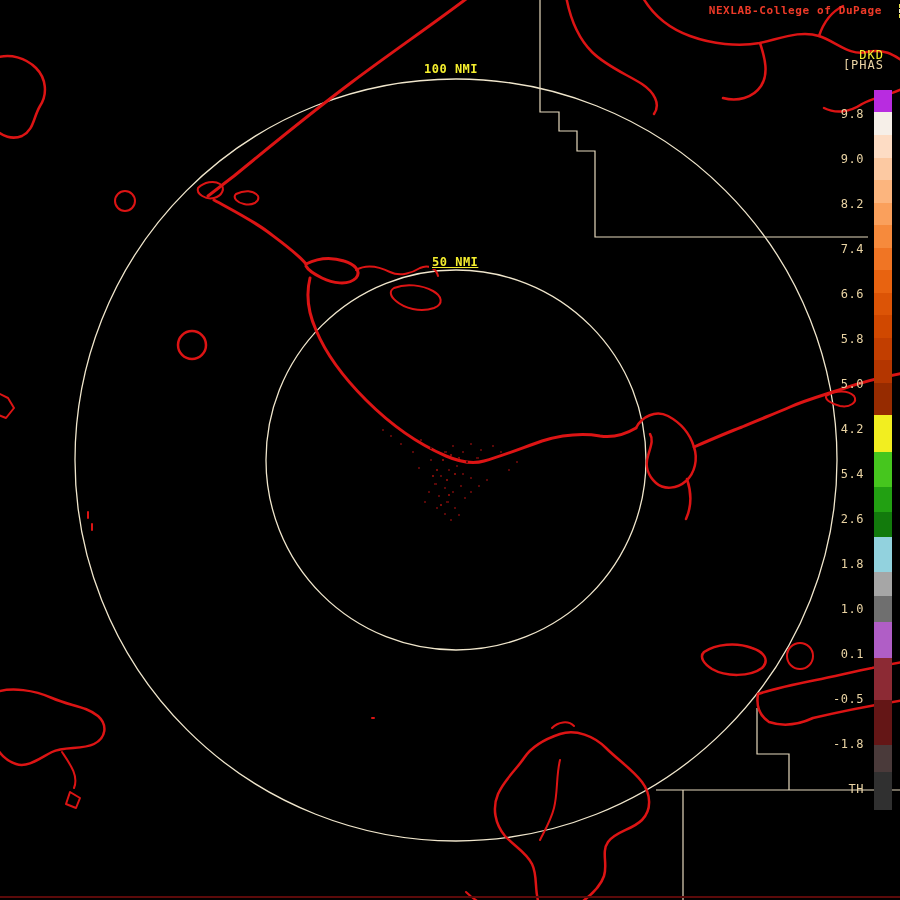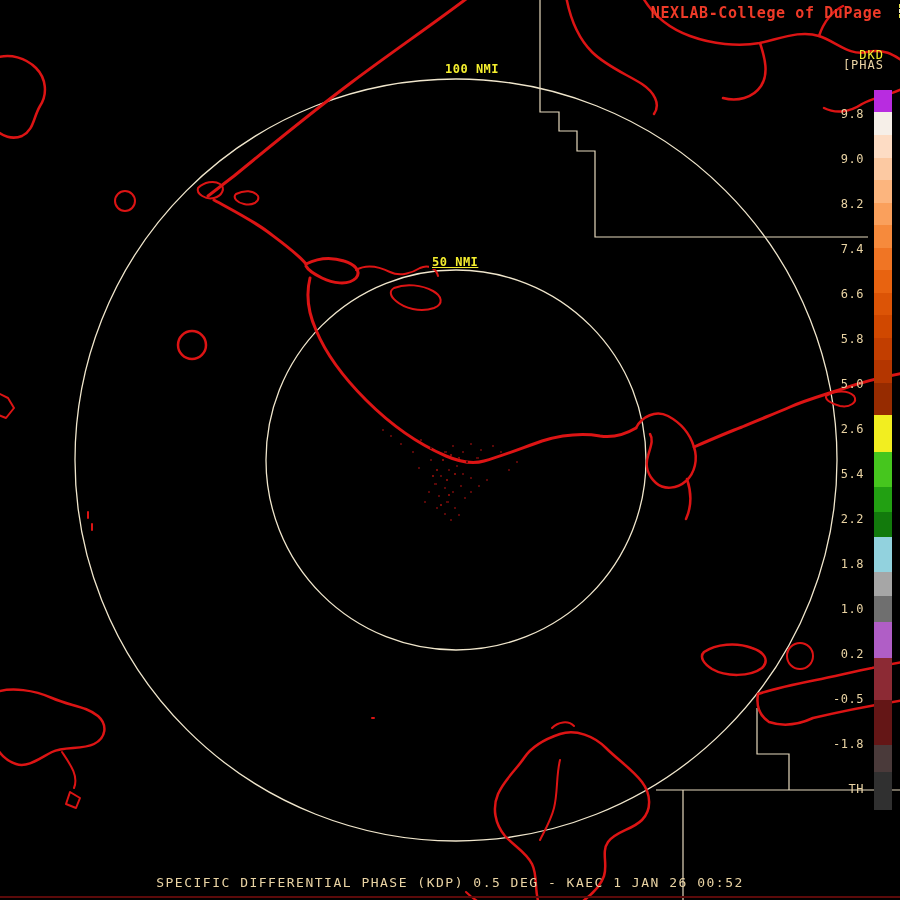--- a/index.html
+++ b/index.html
@@ -8,21 +8,21 @@
   }
   html,body{margin:0;padding:0;background:#111;}
   #stage{position:relative;width:900px;height:900px;background:var(--background);overflow:hidden;
          font-family:"DejaVu Sans Mono",monospace;}
   #stage svg{position:absolute;left:0;top:0;}
   g.rings circle{stroke:var(--ring-cream);fill:none;stroke-width:1.3;}
   g.counties path{stroke:var(--county-cream);fill:none;stroke-width:1.2;}
   g.coasts{stroke:var(--map-red);fill:none;stroke-linecap:round;stroke-linejoin:round;}
   .ring-label{position:absolute;background:#000;color:var(--label-yellow);font-weight:bold;
               font-size:12px;letter-spacing:0.5px;padding:0 3px;white-space:nowrap;}
-  .attribution{position:absolute;top:4px;right:18px;color:var(--title-red);font-size:15px;
+  .attribution{position:absolute;top:4px;right:18px;color:var(--title-red);font-size:11px;
                letter-spacing:0.6px;font-weight:bold;white-space:nowrap;}
   .logo{position:absolute;top:3px;right:2px;}
   .prod-code{position:absolute;top:48px;right:16px;color:var(--label-yellow);font-size:12px;
              font-weight:normal;letter-spacing:1px;}
   .prod-unit{position:absolute;top:58px;right:16px;color:var(--text-cream);font-size:12px;letter-spacing:1px;margin-left:48px;}
   .colorbar{position:absolute;top:90px;right:8px;width:18px;height:720px;display:flex;flex-direction:column;}
   .colorbar div{width:100%;}
   .cb-labels{position:absolute;top:91px;right:36px;width:48px;display:flex;flex-direction:column;}
   .cb-label{height:45px;display:flex;align-items:center;justify-content:flex-end;
             color:var(--text-cream);font-size:12px;letter-spacing:0.5px;}
@@ -87,21 +87,21 @@
     </g>
 
     <g fill="none" stroke="#5a0808" stroke-width="2">
       <path d="M420,440h2 M430,448h2 M444,452h3 M452,446h2 M462,452h2 M470,444h2 M480,450h2 M492,446h2 M500,452h2 M476,458h3 M466,462h2 M456,466h2 M448,470h2 M440,476h2 M434,484h3 M444,488h2 M452,492h2 M460,486h2 M438,496h2 M446,502h3 M454,508h2 M444,514h2 M436,508h2 M450,520h2 M458,515h2 M428,492h2 M424,502h2 M464,498h2 M470,492h2 M478,486h2 M486,480h2 M508,470h2 M516,462h2 M430,460h2 M418,468h2 M412,452h2 M400,444h2 M390,436h2 M382,430h2 M470,478h2 M462,474h2"></path>
       <path stroke="#7a0c08" d="M436,470h2 M446,480h2 M454,474h2 M442,460h2 M458,458h2 M450,455h2 M432,476h2 M448,495h2 M440,505h2"></path>
     </g>
 
     <line x1="0" y1="897" x2="900" y2="897" stroke="#5c0a0a" stroke-width="2"></line>
   </svg>
 
-  <div class="ring-label" style="left:442px;top:62px;">100 NMI</div>
+  <div class="ring-label" style="left:421px;top:62px;">100 NMI</div>
   <div class="ring-label" style="left:429px;top:255px;text-decoration:underline;">50 NMI</div>
 
   <div class="attribution">NEXLAB-College of DuPage</div>
   <span class="logo">
     <svg width="13" height="16" viewBox="0 0 13 16">
       <rect x="1" y="1" width="11" height="4" fill="#e8e448"></rect>
       <rect x="1" y="6" width="11" height="4" fill="#f2efc8"></rect>
       <rect x="1" y="11" width="11" height="4" fill="#e8e448"></rect>
       <rect x="4" y="3" width="3" height="9" fill="#b85a18"></rect>
     </svg>
@@ -138,26 +138,25 @@
       <div style="height: 38px; background: rgb(48, 48, 48);"></div>
     </div>
   <div class="cb-labels">
     <span class="cb-label">9.8</span>
     <span class="cb-label">9.0</span>
     <span class="cb-label">8.2</span>
     <span class="cb-label">7.4</span>
     <span class="cb-label">6.6</span>
     <span class="cb-label">5.8</span>
     <span class="cb-label">5.0</span>
+    <span class="cb-label">4.2</span>
+    <span class="cb-label">5.4</span>
     <span class="cb-label">2.6</span>
-    <span class="cb-label">5.4</span>
-    <span class="cb-label">2.2</span>
     <span class="cb-label">1.8</span>
     <span class="cb-label">1.0</span>
-    <span class="cb-label">0.2</span>
+    <span class="cb-label">0.1</span>
     <span class="cb-label">-0.5</span>
     <span class="cb-label">-1.8</span>
     <span class="cb-label">TH</span>
   </div>
 
-  <div class="status-bar">SPECIFIC DIFFERENTIAL PHASE (KDP) 0.5 DEG - KAEC 1 JAN 26 00:52</div>
 
 </div>
 
 </body></html>

